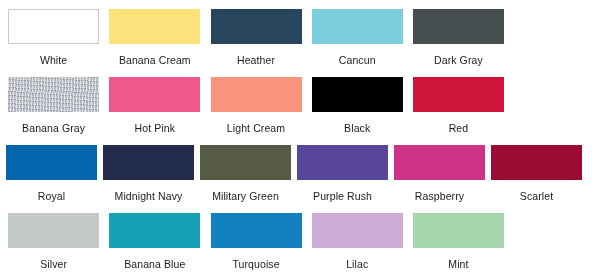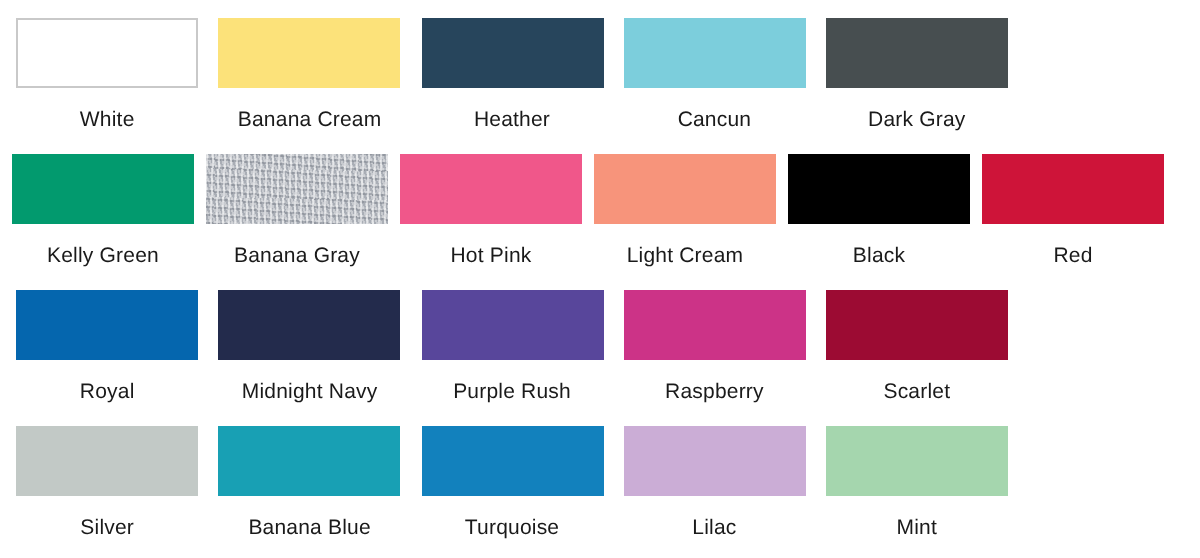--- a/index.html
+++ b/index.html
@@ -106,24 +106,20 @@
         <div class="swatch-chip" style="background-color: rgb(124, 206, 220);"></div>
         <div class="swatch-label">Cancun</div>
       </div>
       <div class="swatch-cell">
         <div class="swatch-chip" style="background-color: rgb(71, 78, 80);"></div>
         <div class="swatch-label">Dark Gray</div>
       </div>
     </div>
     <div class="swatch-row">
       <div class="swatch-cell">
-        <div class="swatch-chip" style="background-color: rgb(2, 154, 110);"></div>
-        <div class="swatch-label">Kelly Green</div>
-      </div>
-      <div class="swatch-cell">
         <div class="swatch-chip heather"></div>
         <div class="swatch-label">Banana Gray</div>
       </div>
       <div class="swatch-cell">
         <div class="swatch-chip" style="background-color: rgb(240, 87, 138);"></div>
         <div class="swatch-label">Hot Pink</div>
       </div>
       <div class="swatch-cell">
         <div class="swatch-chip" style="background-color: rgb(247, 148, 123);"></div>
         <div class="swatch-label">Light Cream</div>
@@ -138,20 +134,24 @@
       </div>
     </div>
     <div class="swatch-row">
       <div class="swatch-cell">
         <div class="swatch-chip" style="background-color: rgb(5, 102, 174);"></div>
         <div class="swatch-label">Royal</div>
       </div>
       <div class="swatch-cell">
         <div class="swatch-chip" style="background-color: rgb(35, 43, 76);"></div>
         <div class="swatch-label">Midnight Navy</div>
+      </div>
+      <div class="swatch-cell">
+        <div class="swatch-chip" style="background-color: rgb(85, 91, 69);"></div>
+        <div class="swatch-label">Military Green</div>
       </div>
       <div class="swatch-cell">
         <div class="swatch-chip" style="background-color: rgb(88, 70, 155);"></div>
         <div class="swatch-label">Purple Rush</div>
       </div>
       <div class="swatch-cell">
         <div class="swatch-chip" style="background-color: rgb(204, 51, 135);"></div>
         <div class="swatch-label">Raspberry</div>
       </div>
       <div class="swatch-cell">

